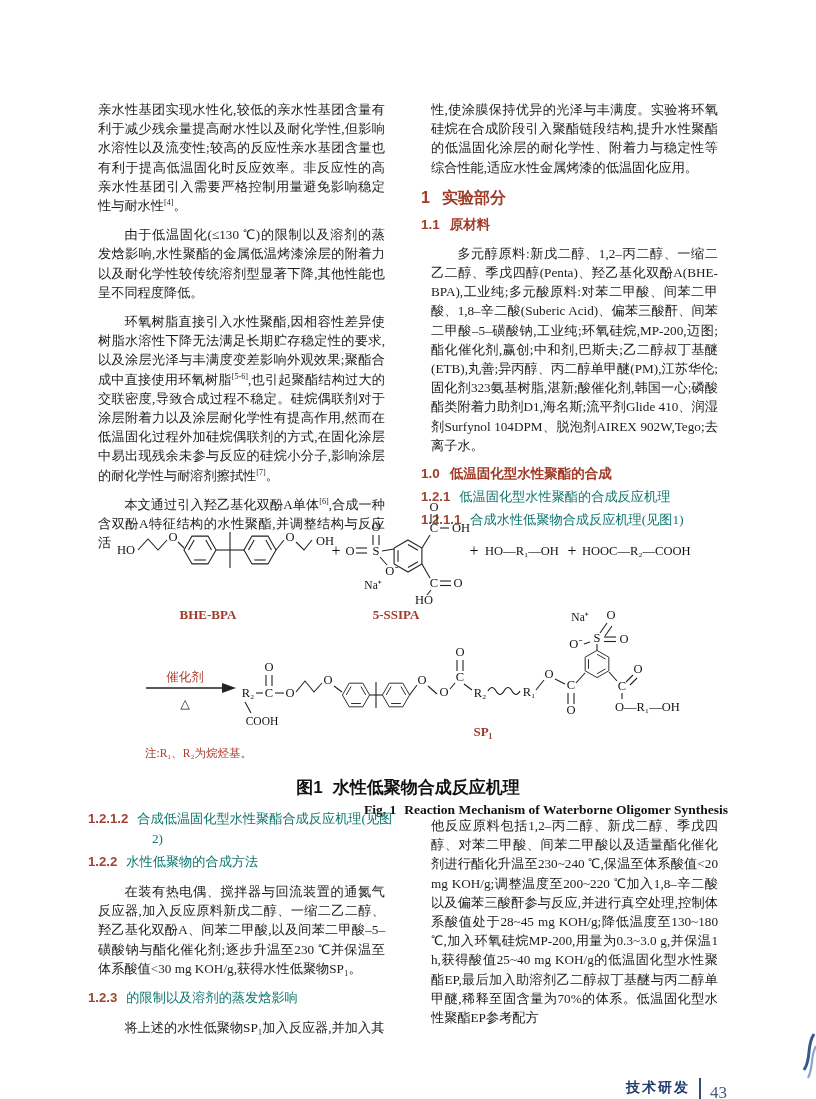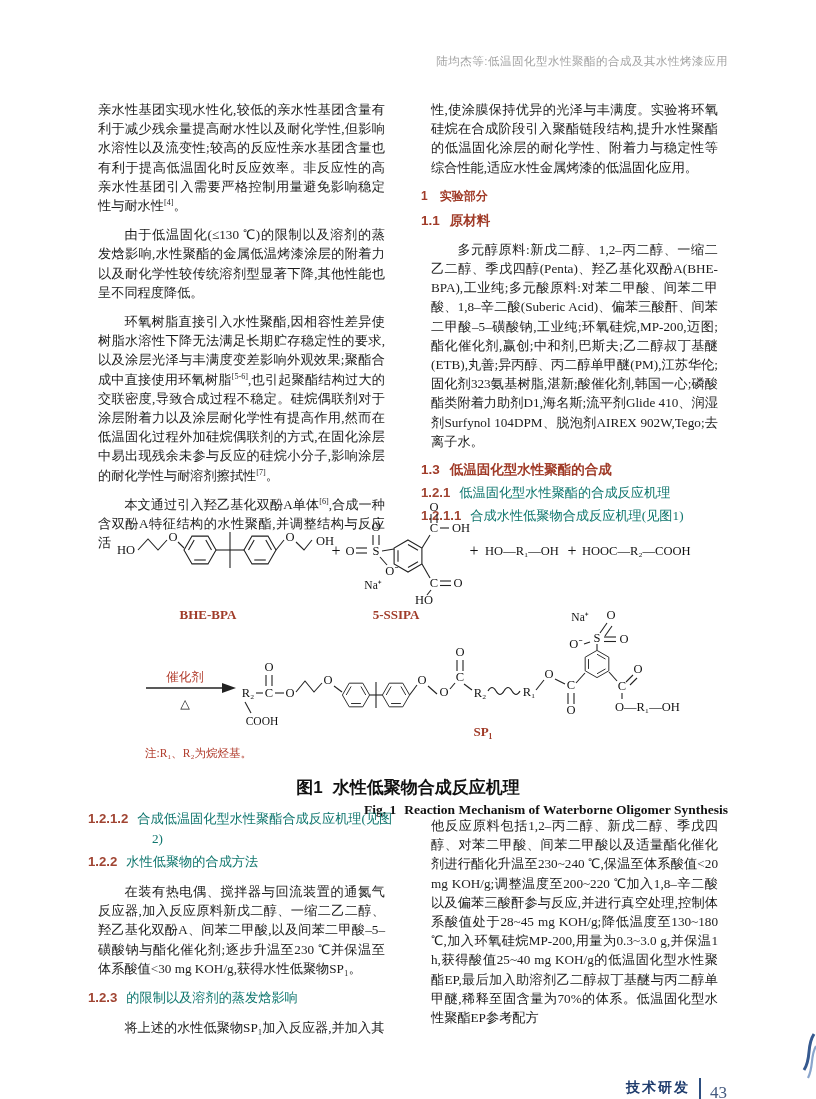--- a/index.html
+++ b/index.html
@@ -8,21 +8,21 @@
   .running-head{position:absolute;top:54px;right:88px;font-size:11.5px;color:#a3a3a3;
         font-family:"Liberation Sans",sans-serif;letter-spacing:.5px;}
   .cols{position:absolute;left:88px;width:640px;display:flex;gap:26px;}
   .cols.top{top:90px;}
   .cols.bottom{top:806px;}
   .col{width:307px;}
   .para{font-size:13.2px;line-height:19.2px;text-align:justify;margin:10px;}
   .indent{text-indent:2em;}
   sup{font-size:62%;line-height:0;}
   .h1{margin:11px 0 4px 0;font-family:"Liberation Sans",sans-serif;font-weight:bold;
-      font-size:12px;color:#a03b28;}
+      font-size:16px;color:#a03b28;}
   .h1 .num{margin-right:12px;}
   .h2{margin:7px 0 4px 0;font-family:"Liberation Sans",sans-serif;font-weight:bold;
       font-size:13.5px;color:#a03b28;}
   .h2 .num{margin-right:10px;}
   .h3{margin:3px 0;font-size:13.2px;line-height:20px;}
   .h3 .num{font-family:"Liberation Sans",sans-serif;font-weight:bold;color:#a04432;margin-right:9px;}
   .h3 .t{color:#0f766e;}
   .hang{padding-left:64px;text-indent:-64px;}
   .figure-block{position:absolute;left:88px;top:498px;width:640px;}
   .fig-note{margin:2px 0 0 57px;font-size:11.5px;color:#b03a2a;}
@@ -47,40 +47,39 @@
   .footer .en{font-size:7.5px;color:#51688e;margin-top:1px;}
   .footer .divider{width:2px;height:30px;background:#2d4e80;}
   .footer .pn{font-size:17px;color:#44597f;}
   .edge-deco{position:absolute;right:0;top:1032px;}
 </style>
 </head>
 <body>
 
 <div class="page">
 
-  <div class="running-head">陆均杰等:低温固化型水性聚酯的合成及其水性烤漆应用</div>
 
   <div class="cols top">
     <div class="col">
       <p class="para"><span>亲水性基团实现水性化,较低的亲水性基团含量有利于减少残余量提高耐水性以及耐化学性,但影响水溶性以及流变性;较高的反应性亲水基团含量也有利于提高低温固化时反应效率。非反应性的高亲水性基团引入需要严格控制用量避免影响稳定性与耐水性</span><sup>[4]</sup><span>。</span></p>
       <p class="para indent">由于低温固化(≤130 ℃)的限制以及溶剂的蒸发焓影响,水性聚酯的金属低温烤漆涂层的附着力以及耐化学性较传统溶剂型显著下降,其他性能也呈不同程度降低。</p>
       <p class="para indent"><span>环氧树脂直接引入水性聚酯,因相容性差异使树脂水溶性下降无法满足长期贮存稳定性的要求,以及涂层光泽与丰满度变差影响外观效果;聚酯合成中直接使用环氧树脂</span><sup>[5-6]</sup><span>,也引起聚酯结构过大的交联密度,导致合成过程不稳定。硅烷偶联剂对于涂层附着力以及涂层耐化学性有提高作用,然而在低温固化过程外加硅烷偶联剂的方式,在固化涂层中易出现残余未参与反应的硅烷小分子,影响涂层的耐化学性与耐溶剂擦拭性</span><sup>[7]</sup><span>。</span></p>
       <p class="para indent"><span>本文通过引入羟乙基化双酚A单体</span><sup>[6]</sup><span>,合成一种含双酚A特征结构的水性聚酯,并调整结构与反应活</span></p>
     </div>
     <div class="col">
       <p class="para">性,使涂膜保持优异的光泽与丰满度。实验将环氧硅烷在合成阶段引入聚酯链段结构,提升水性聚酯的低温固化涂层的耐化学性、附着力与稳定性等综合性能,适应水性金属烤漆的低温固化应用。</p>
       <div class="h1">
         <span class="num">1</span><span>实验部分</span>
       </div>
       <div class="h2">
         <span class="num">1.1</span><span>原材料</span>
       </div>
       <p class="para indent">多元醇原料:新戊二醇、1,2–丙二醇、一缩二乙二醇、季戊四醇(Penta)、羟乙基化双酚A(BHE-BPA),工业纯;多元酸原料:对苯二甲酸、间苯二甲酸、1,8–辛二酸(Suberic Acid)、偏苯三酸酐、间苯二甲酸–5–磺酸钠,工业纯;环氧硅烷,MP-200,迈图;酯化催化剂,赢创;中和剂,巴斯夫;乙二醇叔丁基醚(ETB),丸善;异丙醇、丙二醇单甲醚(PM),江苏华伦;固化剂323氨基树脂,湛新;酸催化剂,韩国一心;磷酸酯类附着力助剂D1,海名斯;流平剂Glide 410、润湿剂Surfynol 104DPM、脱泡剂AIREX 902W,Tego;去离子水。</p>
       <div class="h2">
-        <span class="num">1.3</span><span>低温固化型水性聚酯的合成</span>
+        <span class="num">1.0</span><span>低温固化型水性聚酯的合成</span>
       </div>
       <div class="h3">
         <span class="num">1.2.1</span><span class="t">低温固化型水性聚酯的合成反应机理</span>
       </div>
       <div class="h3">
         <span class="num">1.2.1.1</span><span class="t">合成水性低聚物合成反应机理(见图1)</span>
       </div>
     </div>
   </div>
 

